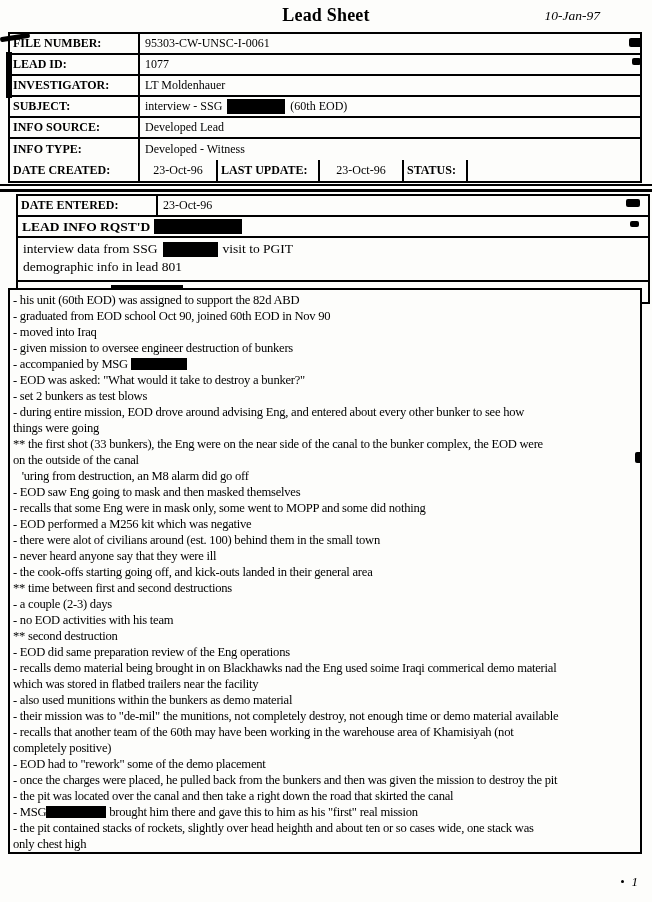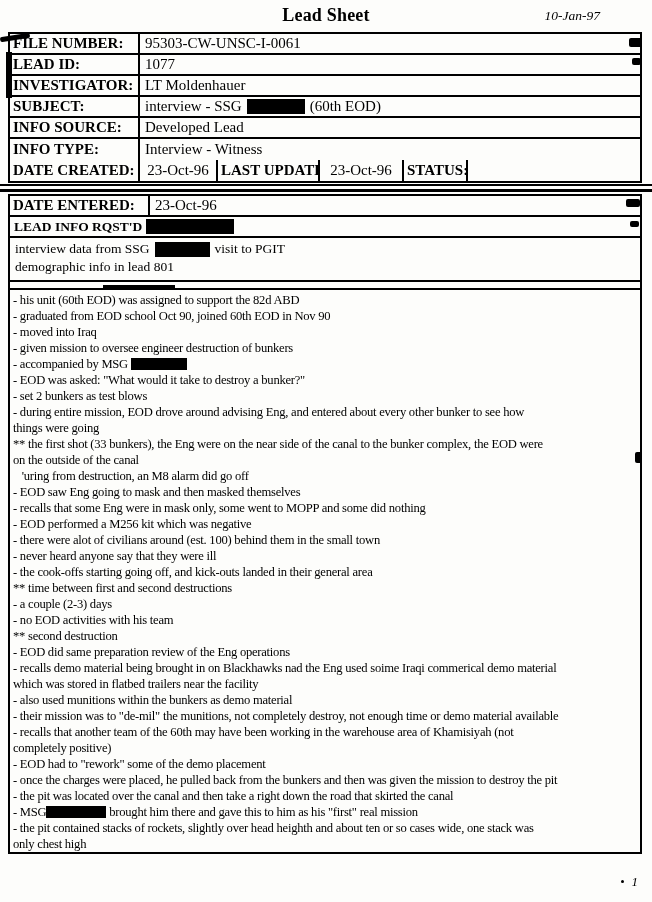--- a/index.html
+++ b/index.html
@@ -18,22 +18,22 @@
   }
   .doc-date {
     position: absolute; top: 8px; right: 52px;
     font-style: italic; font-size: 13.5px;
   }
   .tbl {
     position: absolute; left: 8px; width: 634px;
     border: 2px solid #000; background: #fdfdfb;
   }
   #tbl1 { top: 32px; }
-  #tbl2 { top: 194px; }
-  .row { display: flex; border-bottom: 2px solid #000; height: 21px; align-items: stretch; font-size: 15px; }
+  #tbl2 { top: 194px; margin-left: 8px; }
+  .row { display: flex; border-bottom: 2px solid #000; height: 21px; align-items: stretch; font-size: 12px; }
   .tbl .row:last-child { border-bottom: none; }
   .lbl {
     font-weight: 700; padding: 0 3px; width: 130px;
     border-right: 2px solid #000; display: flex; align-items: center;
     flex: none; white-space: nowrap;
   }
   .lbl.wide { width: 140px; }
   .val { padding: 0 5px; flex: 1; display: flex; align-items: center; gap: 5px; white-space: nowrap; overflow: hidden; }
   .cell { display: flex; align-items: center; border-right: 2px solid #000; padding: 0 3px; flex: none; white-space: nowrap; overflow: hidden; }
   .cell.last { border-right: none; flex: 1; }
@@ -112,21 +112,21 @@
         </div>
         <div class="row">
           <div class="lbl">INFO SOURCE:</div>
           <div class="val">
             <span>Developed Lead</span>
           </div>
         </div>
         <div class="row">
           <div class="lbl">INFO TYPE:</div>
           <div class="val">
-            <span>Interview - Witness</span>
+            <span>Developed - Witness</span>
           </div>
         </div>
       </div>
     <div class="row" id="date-row">
         <div class="cell b" style="width: 130px;">DATE CREATED:</div>
         <div class="cell c" style="width: 78px;">23-Oct-96</div>
         <div class="cell b" style="width: 102px;">LAST UPDATE:</div>
         <div class="cell c" style="width: 84px;">23-Oct-96</div>
         <div class="cell b" style="width: 64px;">STATUS:</div>
       </div>

